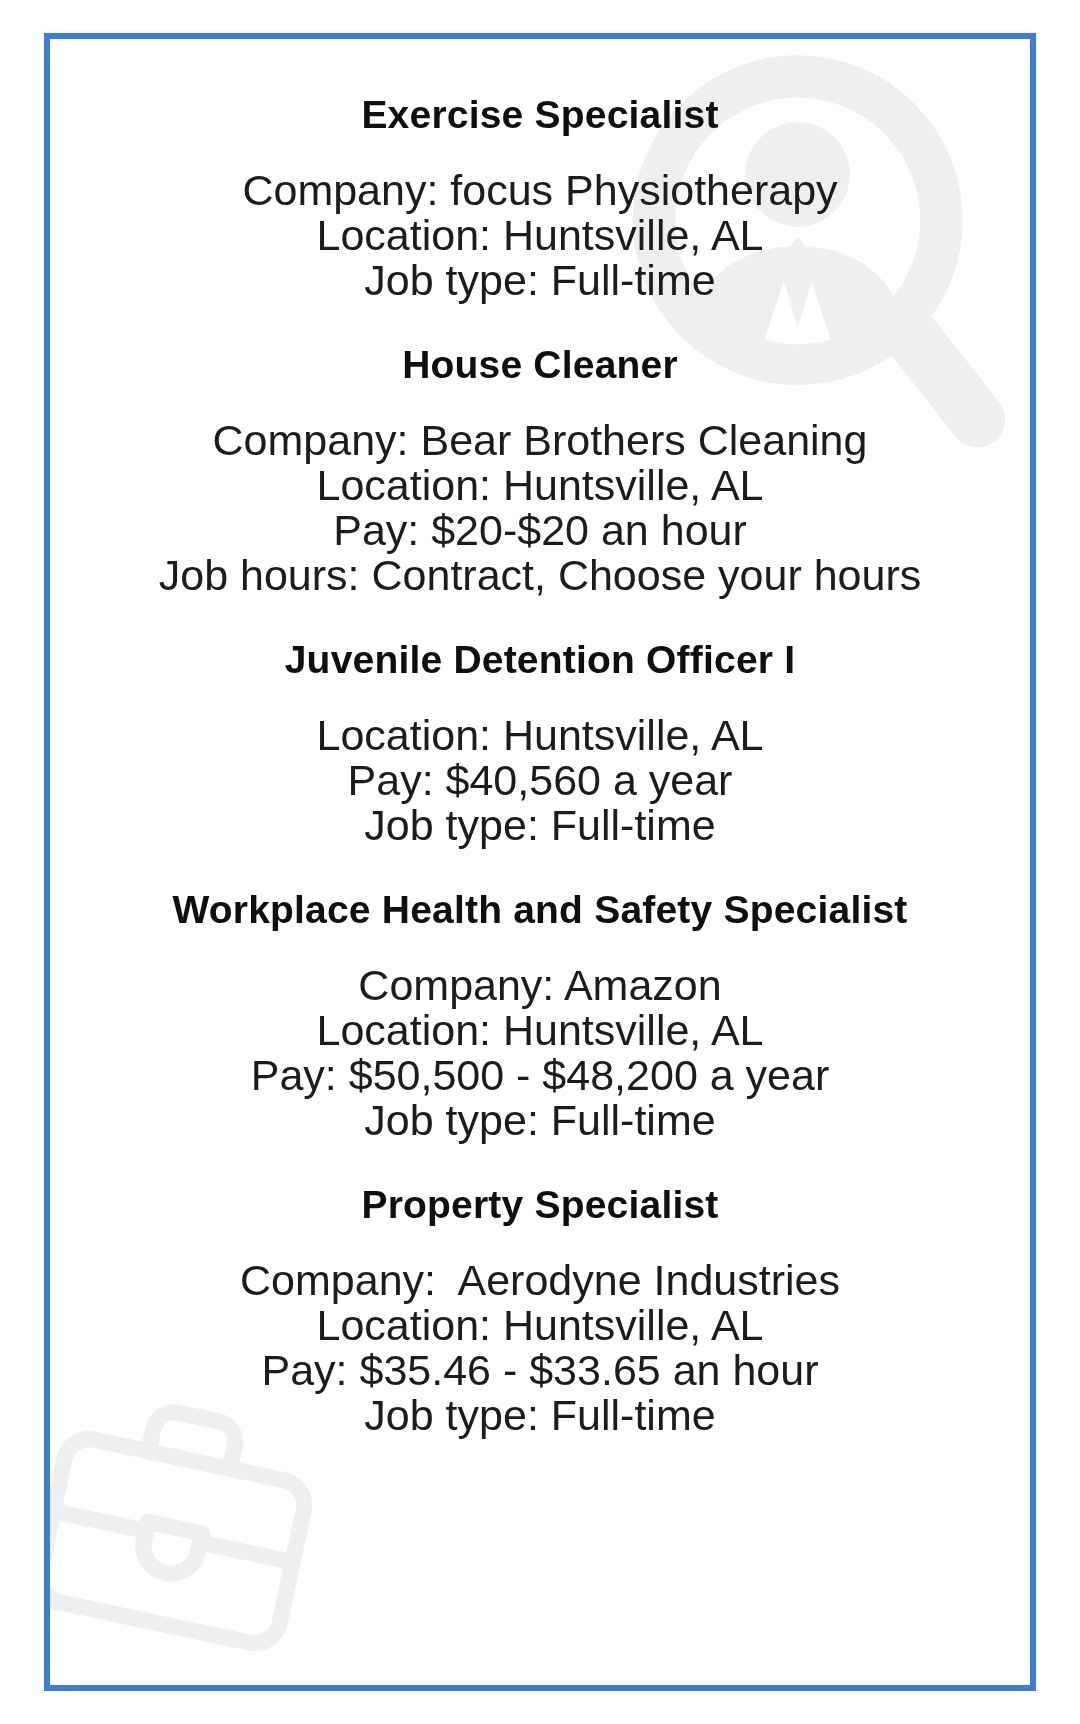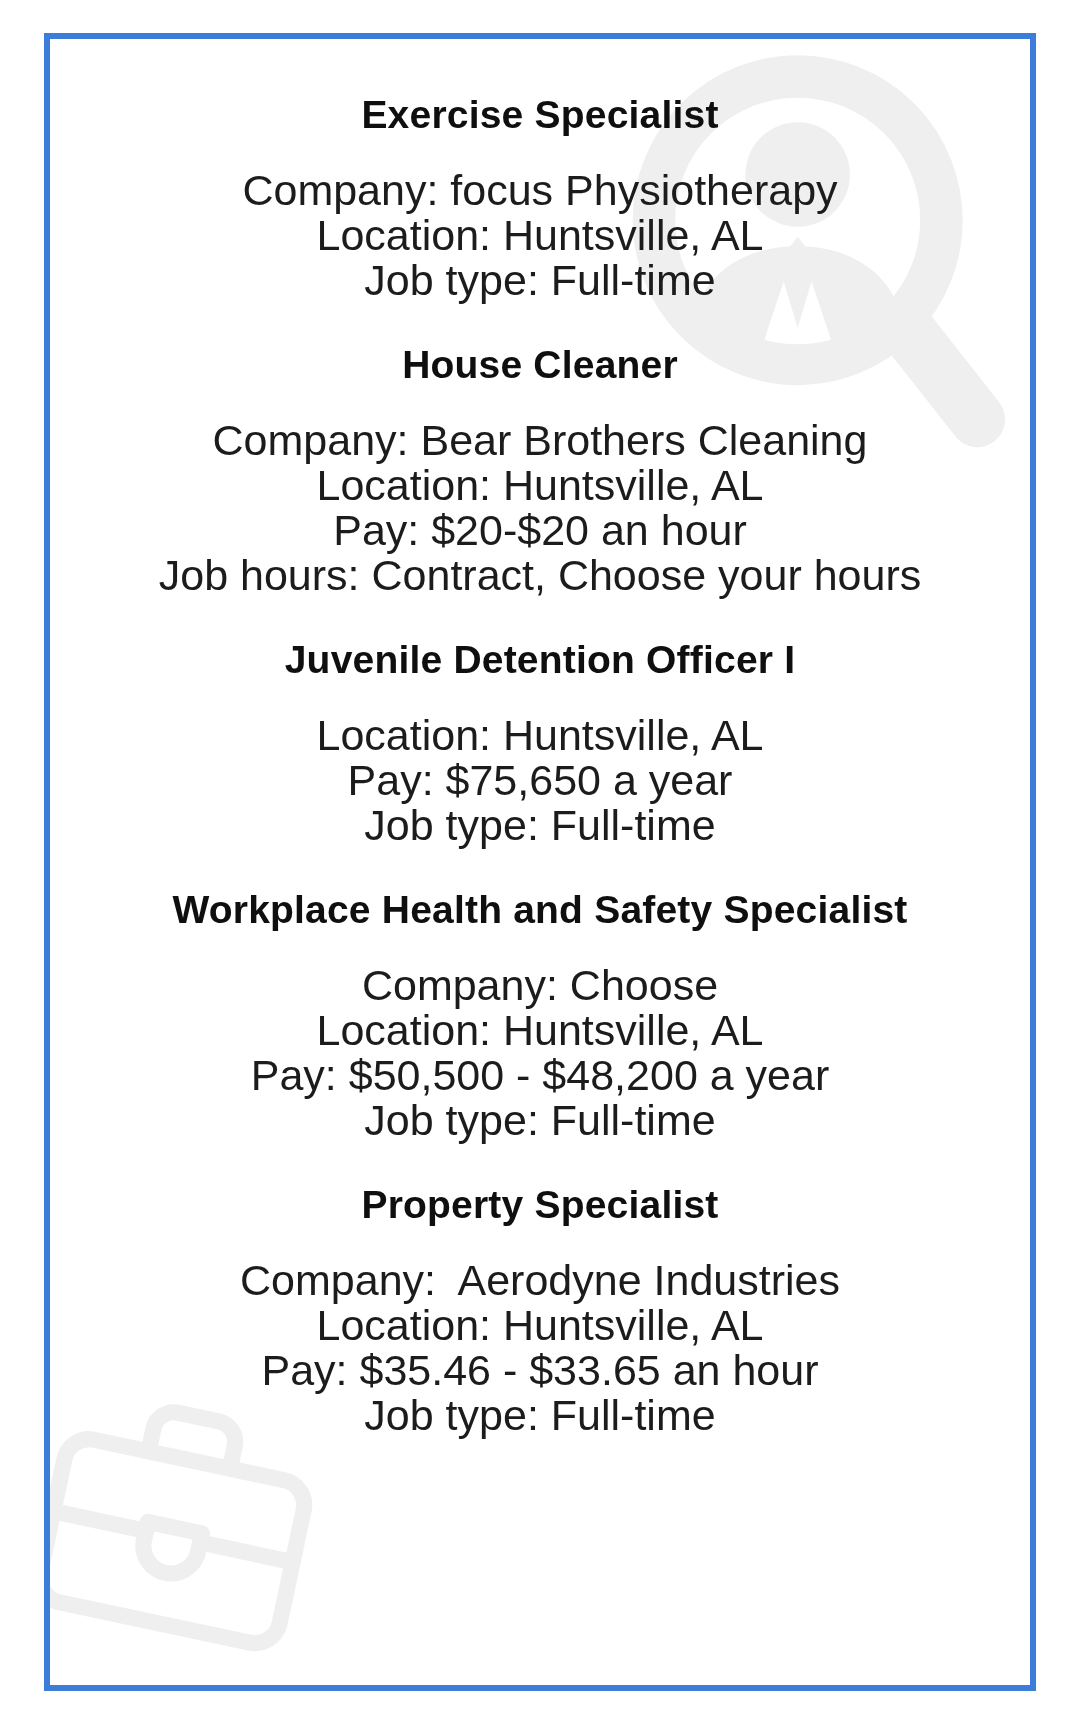--- a/index.html
+++ b/index.html
@@ -93,27 +93,27 @@
       <h2 class="job-title">House Cleaner</h2>
       <div class="job-line">Company: Bear Brothers Cleaning</div>
       <div class="job-line">Location: Huntsville, AL</div>
       <div class="job-line">Pay: $20-$20 an hour</div>
       <div class="job-line">Job hours: Contract, Choose your hours</div>
     </section>
 
     <section class="job-card">
       <h2 class="job-title">Juvenile Detention Officer I</h2>
       <div class="job-line">Location: Huntsville, AL</div>
-      <div class="job-line">Pay: $75,650 a year</div>
+      <div class="job-line">Pay: $40,560 a year</div>
       <div class="job-line">Job type: Full-time</div>
     </section>
 
     <section class="job-card">
       <h2 class="job-title">Workplace Health and Safety Specialist</h2>
-      <div class="job-line">Company: Choose</div>
+      <div class="job-line">Company: Amazon</div>
       <div class="job-line">Location: Huntsville, AL</div>
       <div class="job-line">Pay: $50,500 - $48,200 a year</div>
       <div class="job-line">Job type: Full-time</div>
     </section>
 
     <section class="job-card">
       <h2 class="job-title">Property Specialist</h2>
       <div class="job-line">Company:  Aerodyne Industries</div>
       <div class="job-line">Location: Huntsville, AL</div>
       <div class="job-line">Pay: $35.46 - $33.65 an hour</div>

